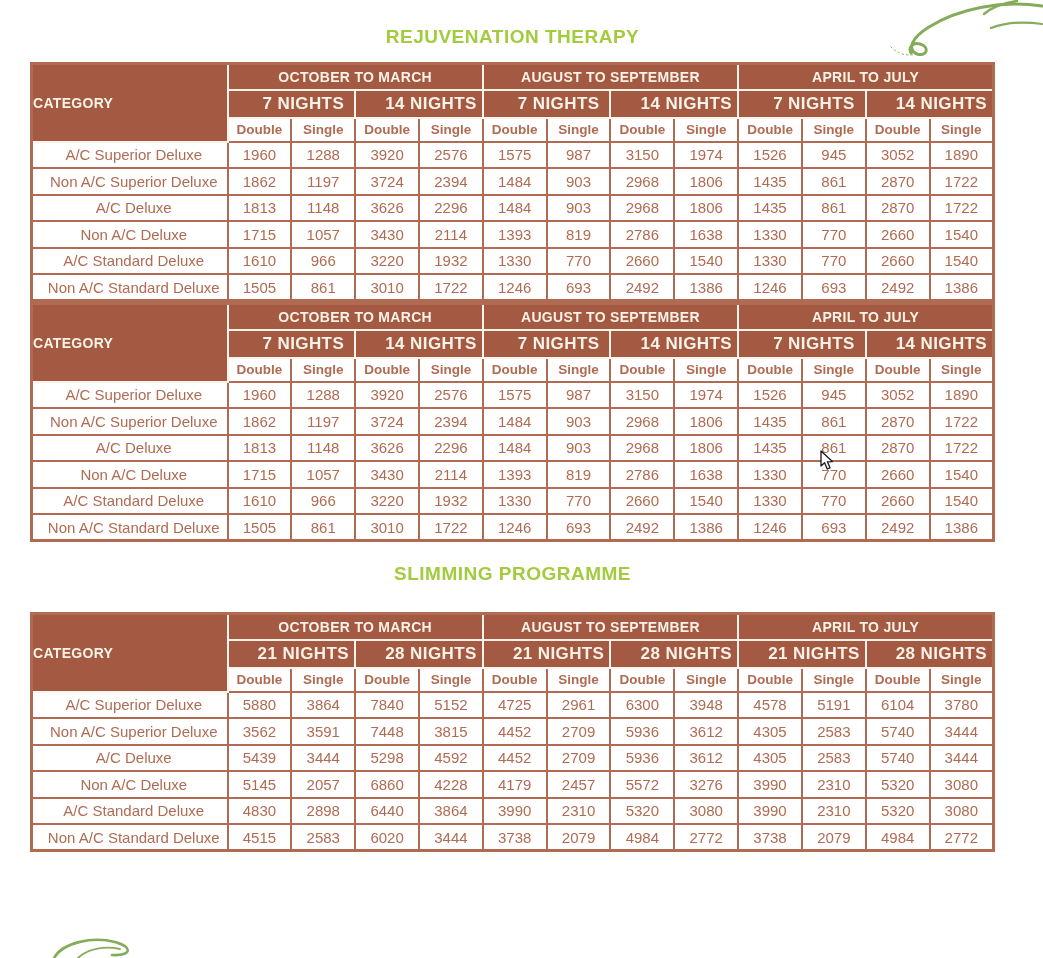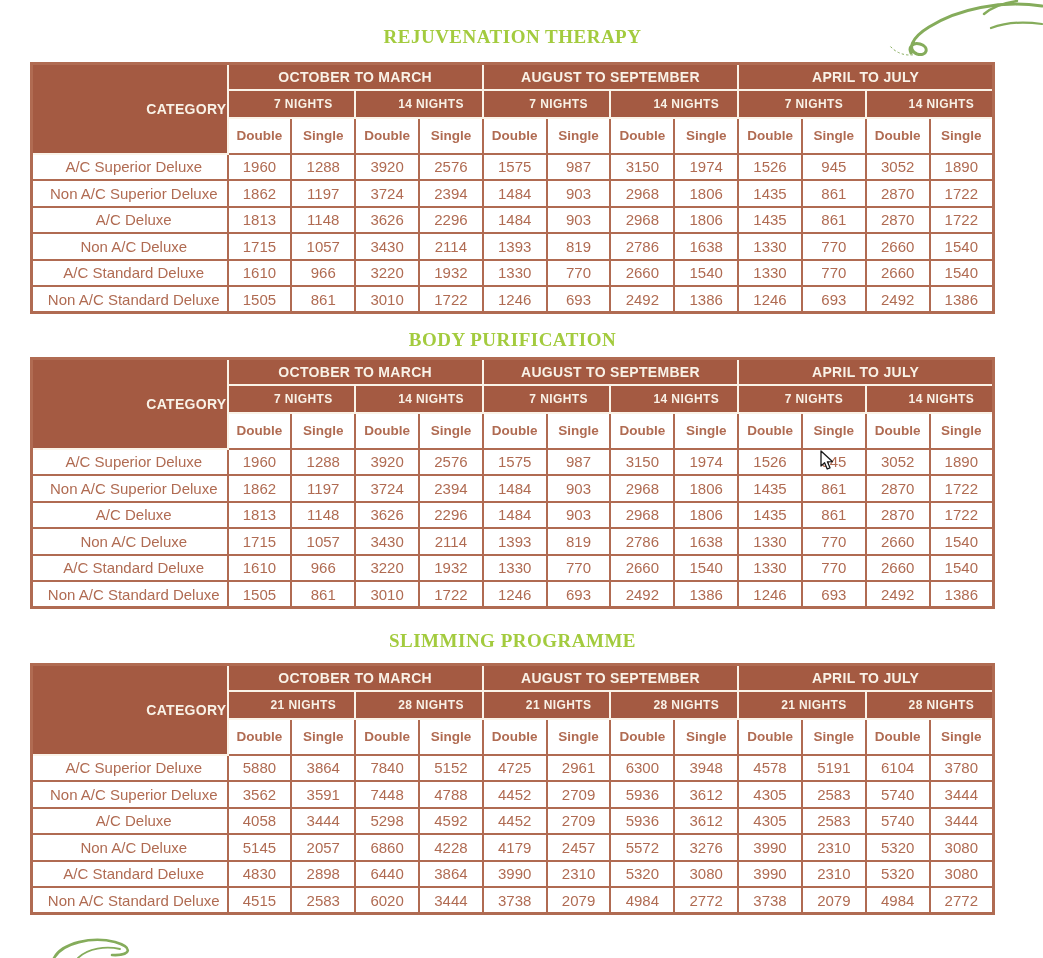--- a/index.html
+++ b/index.html
@@ -15,42 +15,41 @@
   body{
     width:1043px;height:958px;position:relative;overflow:hidden;
     background:#ffffff;
     font-family:"Liberation Sans",sans-serif;
   }
   main{position:absolute;left:30px;top:0;width:965px;}
   h2.table-title{
     margin:0;text-align:center;
     font-size:19px;line-height:22px;font-weight:bold;letter-spacing:.5px;
     color:var(--title-green);
-    font-family:Liberation Serif, serif;
   }
   section.s0 h2{margin:26px 0 14px;}
   section.s1 h2{margin:15px 0 6px;}
-  section.s2 h2{margin:21px 0 11px;}
+  section.s2 h2{margin:21px 0 27px;}
   table.rates-table{
     border-collapse:collapse;table-layout:fixed;width:965px;
     border:3px solid var(--accent);
   }
   col.cat-col{width:196px;}
   thead th{
     background:var(--header-bg);color:var(--header-text);
     border:2px solid var(--cream);
     font-weight:bold;padding:0;
   }
   tr.season-row th{height:26px;font-size:14px;letter-spacing:.3px;}
-  th.cat-head{font-size:16px;letter-spacing:.6px;text-align:right;}
-  tr.nights-row th{height:28px;font-size:12px;letter-spacing:.4px;padding-left:24px;}
+  th.cat-head{font-size:16px;letter-spacing:.6px;text-align:left;}
+  tr.nights-row th{height:28px;font-size:17px;letter-spacing:.4px;padding-left:24px;}
   tr.occ-row th{
     background:#ffffff;color:var(--accent);
     border:2px solid var(--accent);
-    height:36px;font-size:13.5px;font-weight:bold;
+    height:24px;font-size:13.5px;font-weight:bold;
   }
   tbody td{
     border:2px solid var(--accent);
     color:var(--accent);
     height:26.5px;font-size:15px;text-align:center;padding:0;
   }
   tbody td.cat-cell{text-align:center;padding-left:8px;}
   .vine{position:absolute;pointer-events:none;}
   .vine path{fill:none;stroke:var(--vine-green);stroke-linecap:round;}
   #vine-top-right{top:0;right:0;}
@@ -209,21 +208,20 @@
             <td class="num-cell">1386</td>
             <td class="num-cell">1246</td>
             <td class="num-cell">693</td>
             <td class="num-cell">2492</td>
             <td class="num-cell">1386</td>
           </tr>
         </tbody>
       </table>
     </section>
     <section class="price-section s1">
-      <h2 class="table-title">BODY PURIFICATION</h2>
       <table class="rates-table">
         <colgroup>
           <col class="cat-col">
           <col class="num-col">
           <col class="num-col">
           <col class="num-col">
           <col class="num-col">
           <col class="num-col">
           <col class="num-col">
           <col class="num-col">
@@ -419,33 +417,33 @@
             <td class="num-cell">4578</td>
             <td class="num-cell">5191</td>
             <td class="num-cell">6104</td>
             <td class="num-cell">3780</td>
           </tr>
           <tr class="data-row">
             <td class="cat-cell">Non A/C Superior Deluxe</td>
             <td class="num-cell">3562</td>
             <td class="num-cell">3591</td>
             <td class="num-cell">7448</td>
-            <td class="num-cell">4788</td>
+            <td class="num-cell">3815</td>
             <td class="num-cell">4452</td>
             <td class="num-cell">2709</td>
             <td class="num-cell">5936</td>
             <td class="num-cell">3612</td>
             <td class="num-cell">4305</td>
             <td class="num-cell">2583</td>
             <td class="num-cell">5740</td>
             <td class="num-cell">3444</td>
           </tr>
           <tr class="data-row">
             <td class="cat-cell">A/C Deluxe</td>
-            <td class="num-cell">4058</td>
+            <td class="num-cell">5439</td>
             <td class="num-cell">3444</td>
             <td class="num-cell">5298</td>
             <td class="num-cell">4592</td>
             <td class="num-cell">4452</td>
             <td class="num-cell">2709</td>
             <td class="num-cell">5936</td>
             <td class="num-cell">3612</td>
             <td class="num-cell">4305</td>
             <td class="num-cell">2583</td>
             <td class="num-cell">5740</td>

